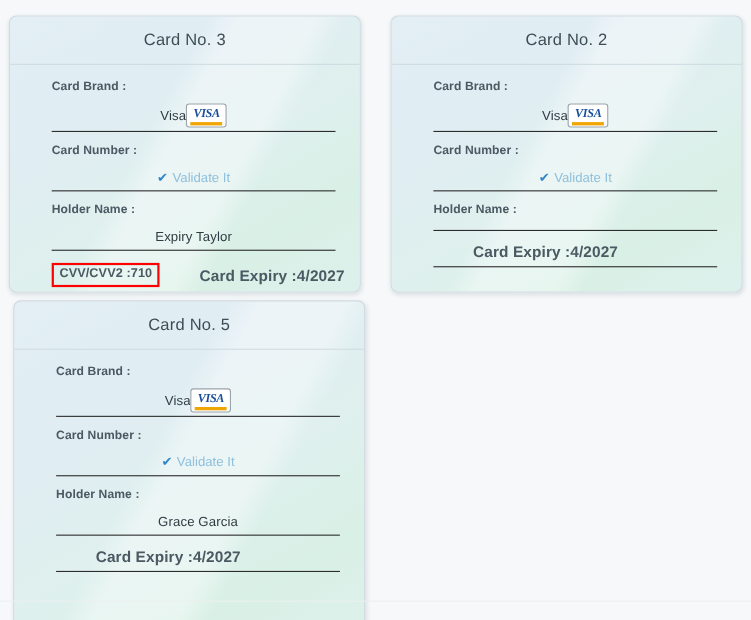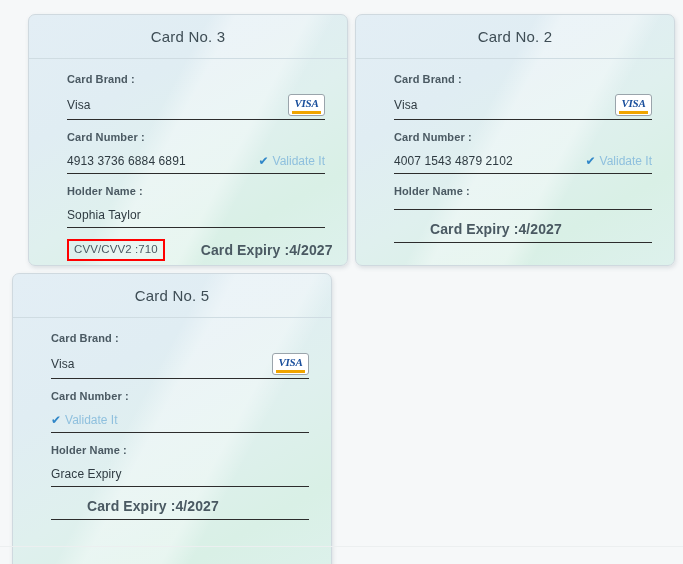--- a/index.html
+++ b/index.html
@@ -41,21 +41,21 @@
         rgba(255,255,255,0.00) 40%,
         rgba(255,255,255,0.38) 46%,
         rgba(255,255,255,0.38) 62%,
         rgba(255,255,255,0.00) 68%,
         rgba(255,255,255,0.00) 100%),
       linear-gradient(150deg, #e3eef5 0%, #e0edf3 30%, #dff0ee 55%, #d9f0e6 78%, #ddf1ec 100%);
     box-shadow: 1px 2px 4px rgba(80,100,110,0.16);
     overflow: hidden;
   }
 
-  .card-1 { left: 28px;  top: 14px;  height: 252px; }
+  .card-1 { left: 8px;  top: 14px;  height: 252px; }
   .card-2 { left: 355px; top: 14px;  height: 252px; }
   .card-3 { left: 12px;  top: 273px; height: 320px; }
 
   .card-header {
     height: 44px;
     line-height: 44px;
     text-align: center;
     font-size: 15px;
     color: #3e4d55;
     border-bottom: 1px solid #cfdce2;
@@ -78,21 +78,21 @@
     font-size: 11px;
     font-weight: bold;
     color: #4a5962;
     letter-spacing: 0.1px;
     margin-bottom: 9px;
   }
 
   .field-row {
     display: flex;
     align-items: center;
-    justify-content: space-between;
+    justify-content: center;
     min-height: 18px;
   }
 
   .field-value {
     font-size: 12px;
     color: #2f3b42;
     letter-spacing: 0.1px;
   }
 
   
@@ -148,21 +148,21 @@
     padding-bottom: 5px;
     margin-top: 4px;
     display: flex;
     align-items: center;
   }
 
   .cvv-box {
     border: 2px solid #ff0000;
     padding: 2px 5px 3px 5px;
     font-size: 11.5px;
-    font-weight: normal;
+    font-weight: bold;
     color: #4a5962;
     letter-spacing: 0.1px;
     line-height: 13px;
     white-space: nowrap;
     text-align: right;
   }
 
   .expiry-text {
     font-size: 14px;
     font-weight: bold;
@@ -188,32 +188,31 @@
           <span class="visa-badge">
             <span class="visa-word">VISA</span>
             <span class="visa-bar"></span>
           </span>
         </div>
       </div>
 
       <div class="field">
         <span class="field-label">Card Number :</span>
         <div class="field-row">
-          <span class="field-value">4913 3736 6884 6891</span>
           <span class="validate-link">
             <span class="validate-check">✔</span>
             <span>Validate It</span>
           </span>
         </div>
       </div>
 
       <div class="field">
         <span class="field-label">Holder Name :</span>
         <div class="field-row">
-          <span class="field-value">Sophia Taylor</span>
+          <span class="field-value">Expiry Taylor</span>
         </div>
       </div>
 
       <div class="bottom-field">
         <span class="cvv-box">CVV/CVV2 :710</span>
         <span class="expiry-text">Card Expiry :4/2027</span>
       </div>
 
     </div>
   </div>
@@ -229,21 +228,20 @@
           <span class="visa-badge">
             <span class="visa-word">VISA</span>
             <span class="visa-bar"></span>
           </span>
         </div>
       </div>
 
       <div class="field">
         <span class="field-label">Card Number :</span>
         <div class="field-row">
-          <span class="field-value">4007 1543 4879 2102</span>
           <span class="validate-link">
             <span class="validate-check">✔</span>
             <span>Validate It</span>
           </span>
         </div>
       </div>
 
       <div class="field">
         <span class="field-label">Holder Name :</span>
       </div>
@@ -276,21 +274,21 @@
           <span class="validate-link">
             <span class="validate-check">✔</span>
             <span>Validate It</span>
           </span>
         </div>
       </div>
 
       <div class="field">
         <span class="field-label">Holder Name :</span>
         <div class="field-row">
-          <span class="field-value">Grace Expiry</span>
+          <span class="field-value">Grace Garcia</span>
         </div>
       </div>
 
       <div class="bottom-field">
         <span class="expiry-text">Card Expiry :4/2027</span>
       </div>
 
     </div>
   </div>
 

